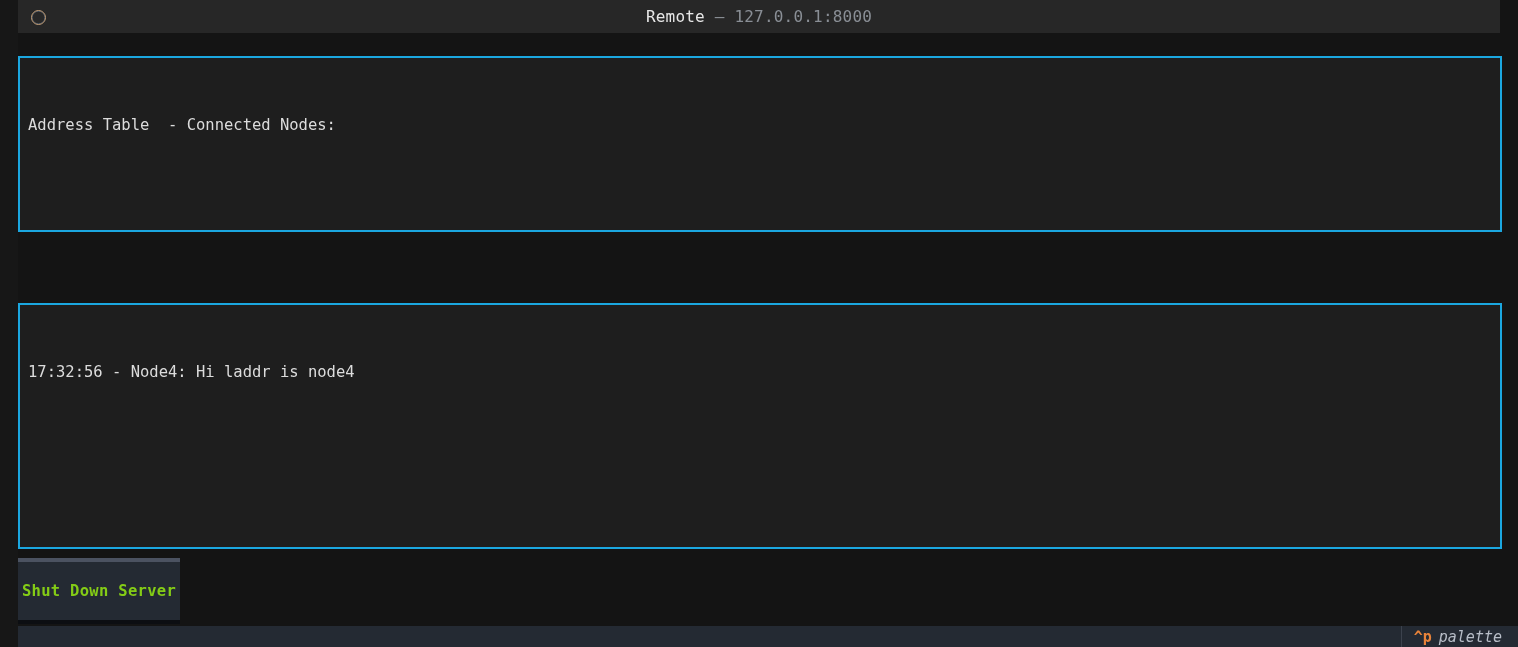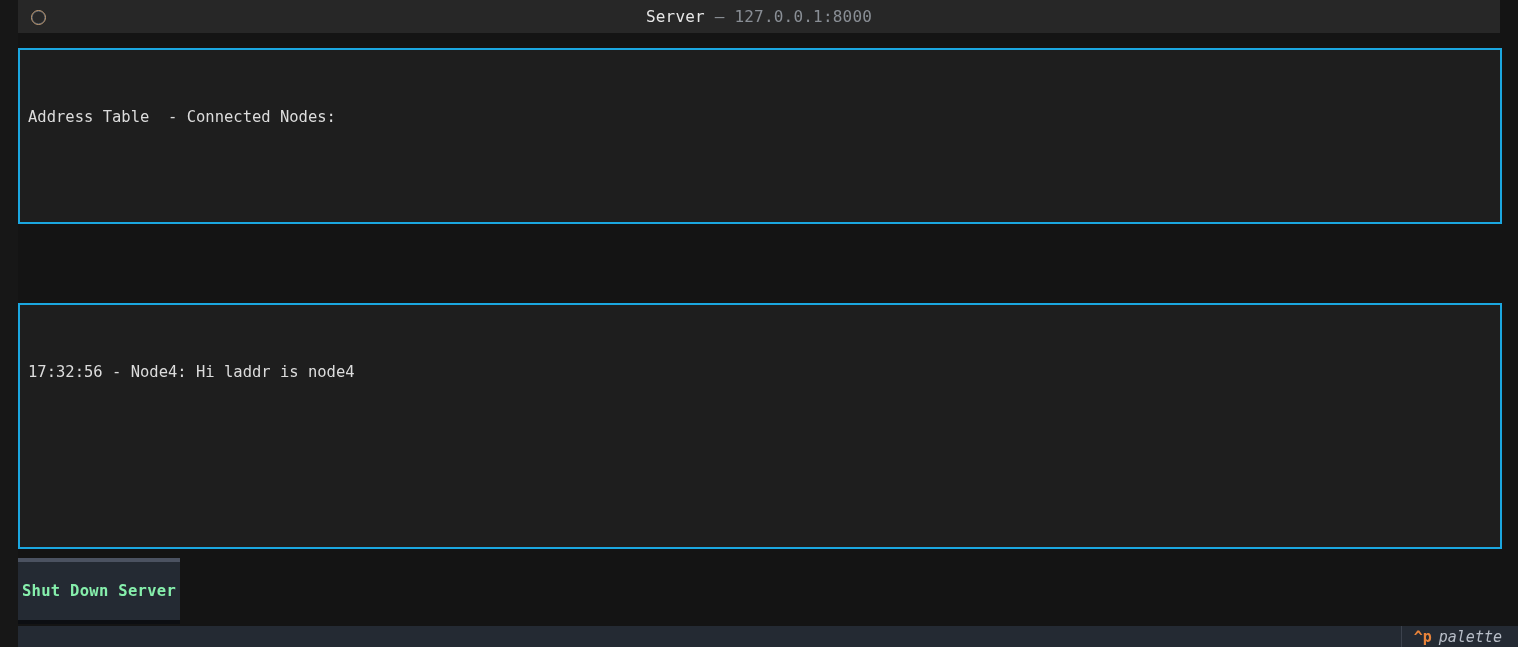--- a/index.html
+++ b/index.html
@@ -64,21 +64,21 @@
   .title-dim   { color: #8a8f96; }
 
   
   .panel {
     position: absolute;
     border: 2px solid #1ba7e0;
     background: #1e1e1e;
     box-sizing: border-box;
   }
   #address-panel {
-    left: 18px; top: 48px;
+    left: 18px; top: 56px;
     width: 1484px; height: 176px;
   }
   #log-panel {
     left: 18px; top: 303px;
     width: 1484px; height: 246px;
   }
 
   .panel-inner {
     padding: 12px 0 0 8px;
     font-size: 15.5px;
@@ -108,21 +108,21 @@
     background: #242a33;
     border-top: 4px solid #4b5261;
     border-bottom: 4px solid #0c0e12;
     box-sizing: border-box;
     display: flex;
     align-items: center;
     justify-content: center;
     cursor: pointer;
   }
   #shutdown-button .btn-label {
-    color: #86efac;
+    color: #84cc16;
     font-size: 15.5px;
     font-weight: bold;
     letter-spacing: 0.3px;
     white-space: pre;
   }
 
   
   #footer {
     position: absolute;
     left: 18px; top: 626px;
@@ -160,21 +160,21 @@
 <body>
 
 <div id="app">
 
   <div class="gutter"></div>
 
   <div class="titlebar">
     <div class="title-icon">
       <span class="ring"></span>
     </div>
-    <div class="title-text"><span class="title-main">Server</span><span class="title-dim"> — </span><span class="title-dim">127.0.0.1:8000</span></div>
+    <div class="title-text"><span class="title-main">Remote</span><span class="title-dim"> — </span><span class="title-dim">127.0.0.1:8000</span></div>
   </div>
 
   <div class="panel" id="address-panel">
     <div class="panel-inner">
       <div class="line">Address Table  - Connected Nodes:</div>
       <div class="blank-line"></div>
       <div class="blank-line"></div>
       <div id="socket-rows"><div class="line"><span class="t-punct">&lt;</span><span class="t-class">socket.socket</span><span class="t-key"> fd=</span><span class="t-num">712</span><span class="t-punct">,</span><span class="t-key"> family=</span><span class="t-num">2</span><span class="t-punct">,</span><span class="t-key"> type=</span><span class="t-num">1</span><span class="t-punct">,</span><span class="t-key"> proto=</span><span class="t-num">0</span><span class="t-punct">,</span><span class="t-key"> laddr=</span><span class="t-paren">(</span><span class="t-str">'127.0.0.1'</span><span class="t-paren">, </span><span class="t-num">8000</span><span class="t-paren">)</span><span class="t-punct">,</span><span class="t-key"> raddr=</span><span class="t-paren">(</span><span class="t-str">'127.0.0.1'</span><span class="t-paren">, </span><span class="t-num">3157</span><span class="t-paren">)&gt;</span><span class="t-node"> Node1</span></div><div class="line"><span class="t-punct">&lt;</span><span class="t-class">socket.socket</span><span class="t-key"> fd=</span><span class="t-num">480</span><span class="t-punct">,</span><span class="t-key"> family=</span><span class="t-num">2</span><span class="t-punct">,</span><span class="t-key"> type=</span><span class="t-num">1</span><span class="t-punct">,</span><span class="t-key"> proto=</span><span class="t-num">0</span><span class="t-punct">,</span><span class="t-key"> laddr=</span><span class="t-paren">(</span><span class="t-str">'127.0.0.1'</span><span class="t-paren">, </span><span class="t-num">8000</span><span class="t-paren">)</span><span class="t-punct">,</span><span class="t-key"> raddr=</span><span class="t-paren">(</span><span class="t-str">'127.0.0.1'</span><span class="t-paren">, </span><span class="t-num">3160</span><span class="t-paren">)&gt;</span><span class="t-node"> Node2</span></div><div class="line"><span class="t-punct">&lt;</span><span class="t-class">socket.socket</span><span class="t-key"> fd=</span><span class="t-num">728</span><span class="t-punct">,</span><span class="t-key"> family=</span><span class="t-num">2</span><span class="t-punct">,</span><span class="t-key"> type=</span><span class="t-num">1</span><span class="t-punct">,</span><span class="t-key"> proto=</span><span class="t-num">0</span><span class="t-punct">,</span><span class="t-key"> laddr=</span><span class="t-paren">(</span><span class="t-str">'127.0.0.1'</span><span class="t-paren">, </span><span class="t-num">8000</span><span class="t-paren">)</span><span class="t-punct">,</span><span class="t-key"> raddr=</span><span class="t-paren">(</span><span class="t-str">'127.0.0.1'</span><span class="t-paren">, </span><span class="t-num">3163</span><span class="t-paren">)&gt;</span><span class="t-node"> Node3</span></div><div class="line"><span class="t-punct">&lt;</span><span class="t-class">socket.socket</span><span class="t-key"> fd=</span><span class="t-num">668</span><span class="t-punct">,</span><span class="t-key"> family=</span><span class="t-num">2</span><span class="t-punct">,</span><span class="t-key"> type=</span><span class="t-num">1</span><span class="t-punct">,</span><span class="t-key"> proto=</span><span class="t-num">0</span><span class="t-punct">,</span><span class="t-key"> laddr=</span><span class="t-paren">(</span><span class="t-str">'127.0.0.1'</span><span class="t-paren">, </span><span class="t-num">8000</span><span class="t-paren">)</span><span class="t-punct">,</span><span class="t-key"> raddr=</span><span class="t-paren">(</span><span class="t-str">'127.0.0.1'</span><span class="t-paren">, </span><span class="t-num">3166</span><span class="t-paren">)&gt;</span><span class="t-node"> Node4</span></div><div class="line"><span class="t-punct">&lt;</span><span class="t-class">socket.socket</span><span class="t-key"> fd=</span><span class="t-num">856</span><span class="t-punct">,</span><span class="t-key"> family=</span><span class="t-num">2</span><span class="t-punct">,</span><span class="t-key"> type=</span><span class="t-num">1</span><span class="t-punct">,</span><span class="t-key"> proto=</span><span class="t-num">0</span><span class="t-punct">,</span><span class="t-key"> laddr=</span><span class="t-paren">(</span><span class="t-str">'127.0.0.1'</span><span class="t-paren">, </span><span class="t-num">8000</span><span class="t-paren">)</span><span class="t-punct">,</span><span class="t-key"> raddr=</span><span class="t-paren">(</span><span class="t-str">'127.0.0.1'</span><span class="t-paren">, </span><span class="t-num">3169</span><span class="t-paren">)&gt;</span><span class="t-node"> Node5</span></div></div>
     </div>
   </div>

